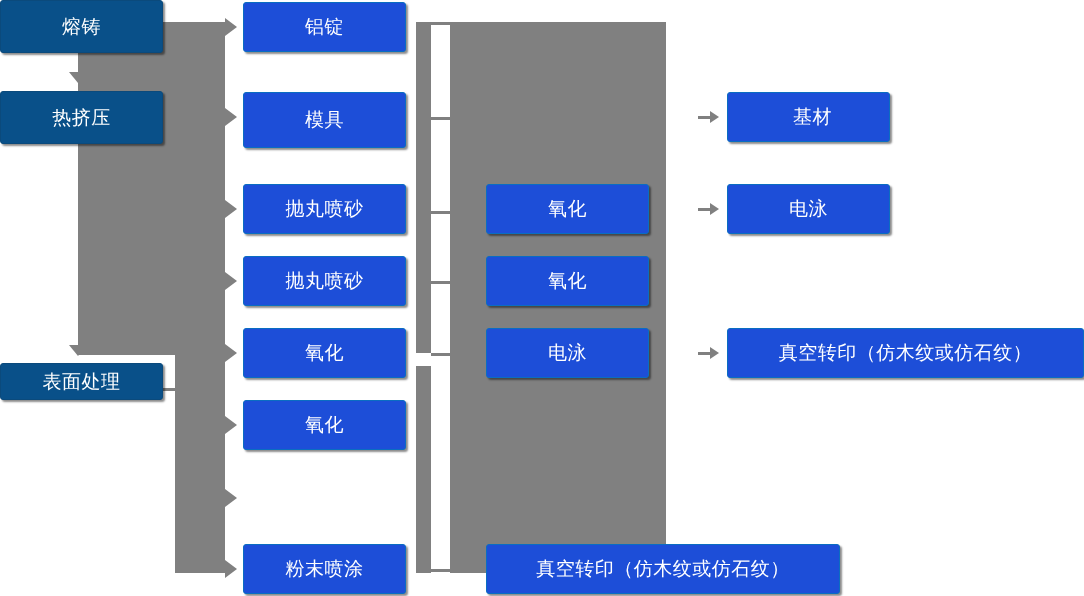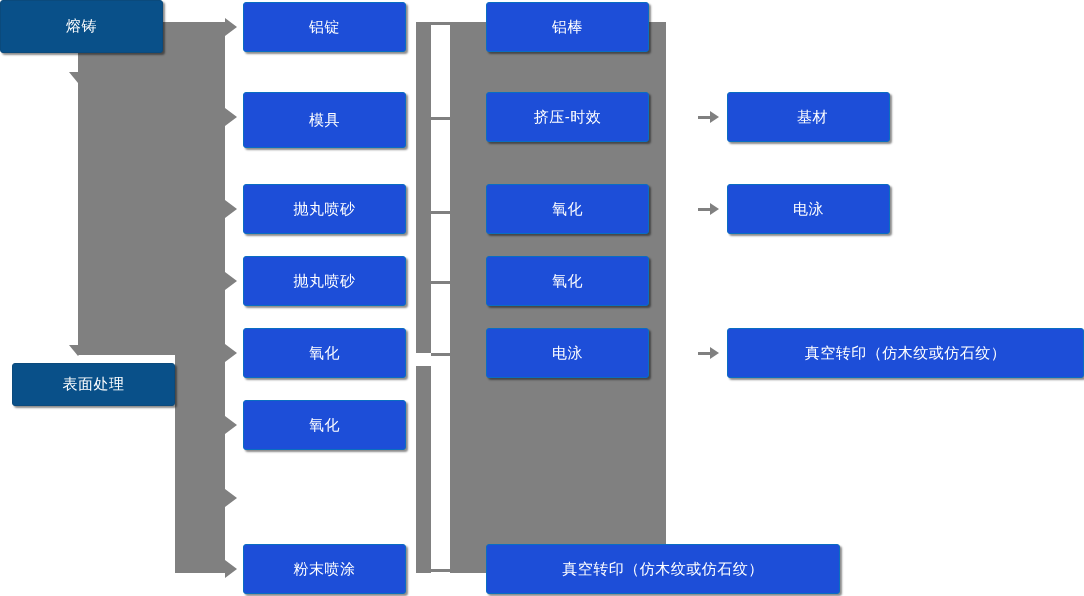--- a/index.html
+++ b/index.html
@@ -57,21 +57,21 @@
   }
 
   
   .node {
     position: absolute;
     box-sizing: border-box;
     display: flex;
     align-items: center;
     justify-content: center;
     color: #ffffff;
-    font-size: 15px;
+    font-size: 19px;
     letter-spacing: 0.5px;
     border-radius: 3px;
     white-space: nowrap;
     box-shadow: 2px 2px 2px rgba(0,0,0,0.45);
   }
   .node.dark {
     background: #095089;
     border: 1px solid #0b4a7c;
   }
   .node.bright {
@@ -119,21 +119,24 @@
 
   <div class="small-arrow-stem" style="left:698px; top:208px; width:12px;"></div>
   <div class="small-arrow" style="left:710px; top:203px;"></div>
 
   <div class="small-arrow-stem" style="left:698px; top:352px; width:12px;"></div>
   <div class="small-arrow" style="left:710px; top:347px;"></div>
 
   <div class="node dark" style="left:0px; top:0px; width:163px; height:53px;">
     <span>熔铸</span>
   </div>
-  <div class="node dark" style="left:12px; top:363px; width:163px; height:43px;">
+  <div class="node dark" style="left:0px; top:91px; width:163px; height:53px;">
+    <span>热挤压</span>
+  </div>
+  <div class="node dark" style="left:0px; top:363px; width:163px; height:37px;">
     <span>表面处理</span>
   </div>
 
   <div class="node bright" style="left:243px; top:2px; width:163px; height:50px;">
     <span>铝锭</span>
   </div>
   <div class="node bright" style="left:243px; top:92px; width:163px; height:56px;justify-content:center;">
     <span>模具</span>
   </div>
   <div class="node bright" style="left:243px; top:184px; width:163px; height:50px;">
@@ -145,26 +148,20 @@
   <div class="node bright" style="left:243px; top:328px; width:163px; height:50px;">
     <span>氧化</span>
   </div>
   <div class="node bright" style="left:243px; top:400px; width:163px; height:50px;">
     <span>氧化</span>
   </div>
   <div class="node bright" style="left:243px; top:544px; width:163px; height:50px;">
     <span>粉末喷涂</span>
   </div>
 
-  <div class="node bright" style="left:486px; top:2px; width:163px; height:50px;">
-    <span>铝棒</span>
-  </div>
-  <div class="node bright" style="left:486px; top:92px; width:163px; height:50px;">
-    <span>挤压-时效</span>
-  </div>
   <div class="node bright" style="left:486px; top:184px; width:163px; height:50px;">
     <span>氧化</span>
   </div>
   <div class="node bright" style="left:486px; top:256px; width:163px; height:50px;">
     <span>氧化</span>
   </div>
   <div class="node bright" style="left:486px; top:328px; width:163px; height:50px;">
     <span>电泳</span>
   </div>
   <div class="node bright" style="left:486px; top:544px; width:354px; height:50px;">

